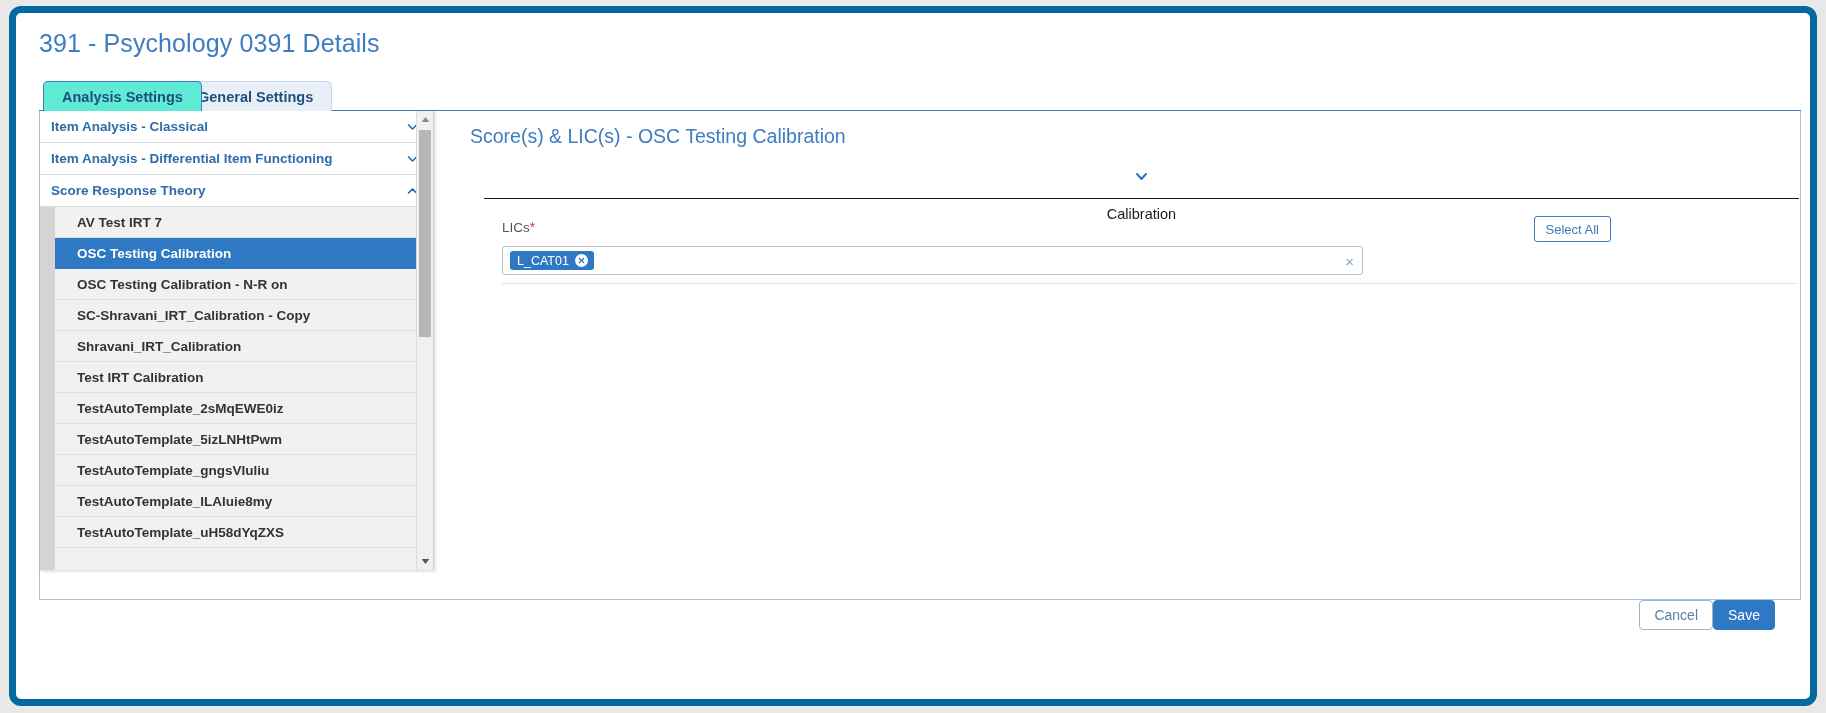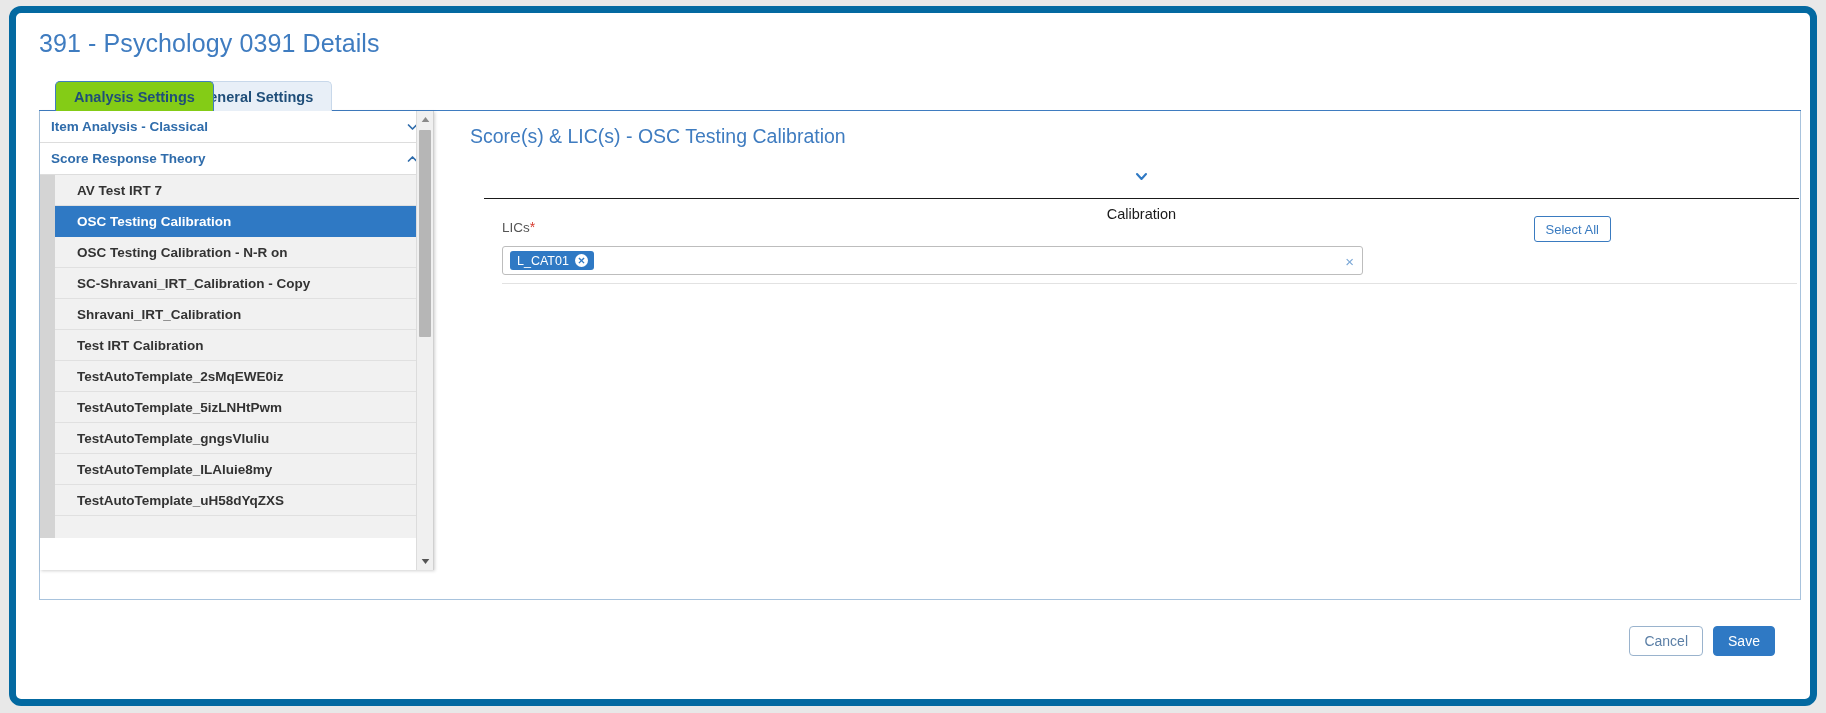--- a/index.html
+++ b/index.html
@@ -50,22 +50,22 @@
     font-size: 14.5px;
     font-weight: bold;
     color: #1f4e79;
     border: 1px solid #3f7cc0;
     border-bottom: none;
     border-radius: 5px 5px 0 0;
     cursor: pointer;
     white-space: nowrap;
   }
   .tab.active {
-    left: 16px;
-    background: #84cc16;
+    left: 4px;
+    background: #5eead4;
     z-index: 3;
     box-shadow: 0 1px 0 0 #ffffff;
     text-align: right;
   }
   .tab.inactive {
     left: 140px;
     background: #e8eff7;
     border-color: #c8d8ea;
     z-index: 2;
   }
@@ -278,23 +278,22 @@
     background: #e2e2e2;
   }
 
   
   .footer {
     position: absolute;
     left: 23px; right: 23px;
     top: 587px;
     height: 56px;
     display: flex;
-    align-items: flex-end;
+    align-items: flex-start;
     justify-content: flex-end;
-    gap: 10px;
     padding-right: 12px;
   }
   .btn {
     height: 30px;
     min-width: 62px;
     padding: 0 14px;
     display: flex;
     align-items: center;
     justify-content: center;
     font-size: 14px;
@@ -335,20 +334,28 @@
 
       <div class="acc-head">
         <span>Item Analysis - Classical</span>
         <span class="chev">
           <svg width="13" height="13" viewBox="0 0 13 13">
               <path d="M2.5 4.5 L6.5 8.5 L10.5 4.5" fill="none" stroke="#2f6cab" stroke-width="1.7" stroke-linecap="round" stroke-linejoin="round"></path>
             </svg>
         </span>
       </div>
 
+      <div class="acc-head">
+        <span>Item Analysis - Differential Item Functioning</span>
+        <span class="chev">
+          <svg width="13" height="13" viewBox="0 0 13 13">
+              <path d="M2.5 4.5 L6.5 8.5 L10.5 4.5" fill="none" stroke="#2f6cab" stroke-width="1.7" stroke-linecap="round" stroke-linejoin="round"></path>
+            </svg>
+        </span>
+      </div>
 
       <div class="acc-head">
         <span>Score Response Theory</span>
         <span class="chev">
           <svg width="13" height="13" viewBox="0 0 13 13">
               <path d="M2.5 8.5 L6.5 4.5 L10.5 8.5" fill="none" stroke="#2f6cab" stroke-width="1.7" stroke-linecap="round" stroke-linejoin="round"></path>
             </svg>
         </span>
       </div>
 

